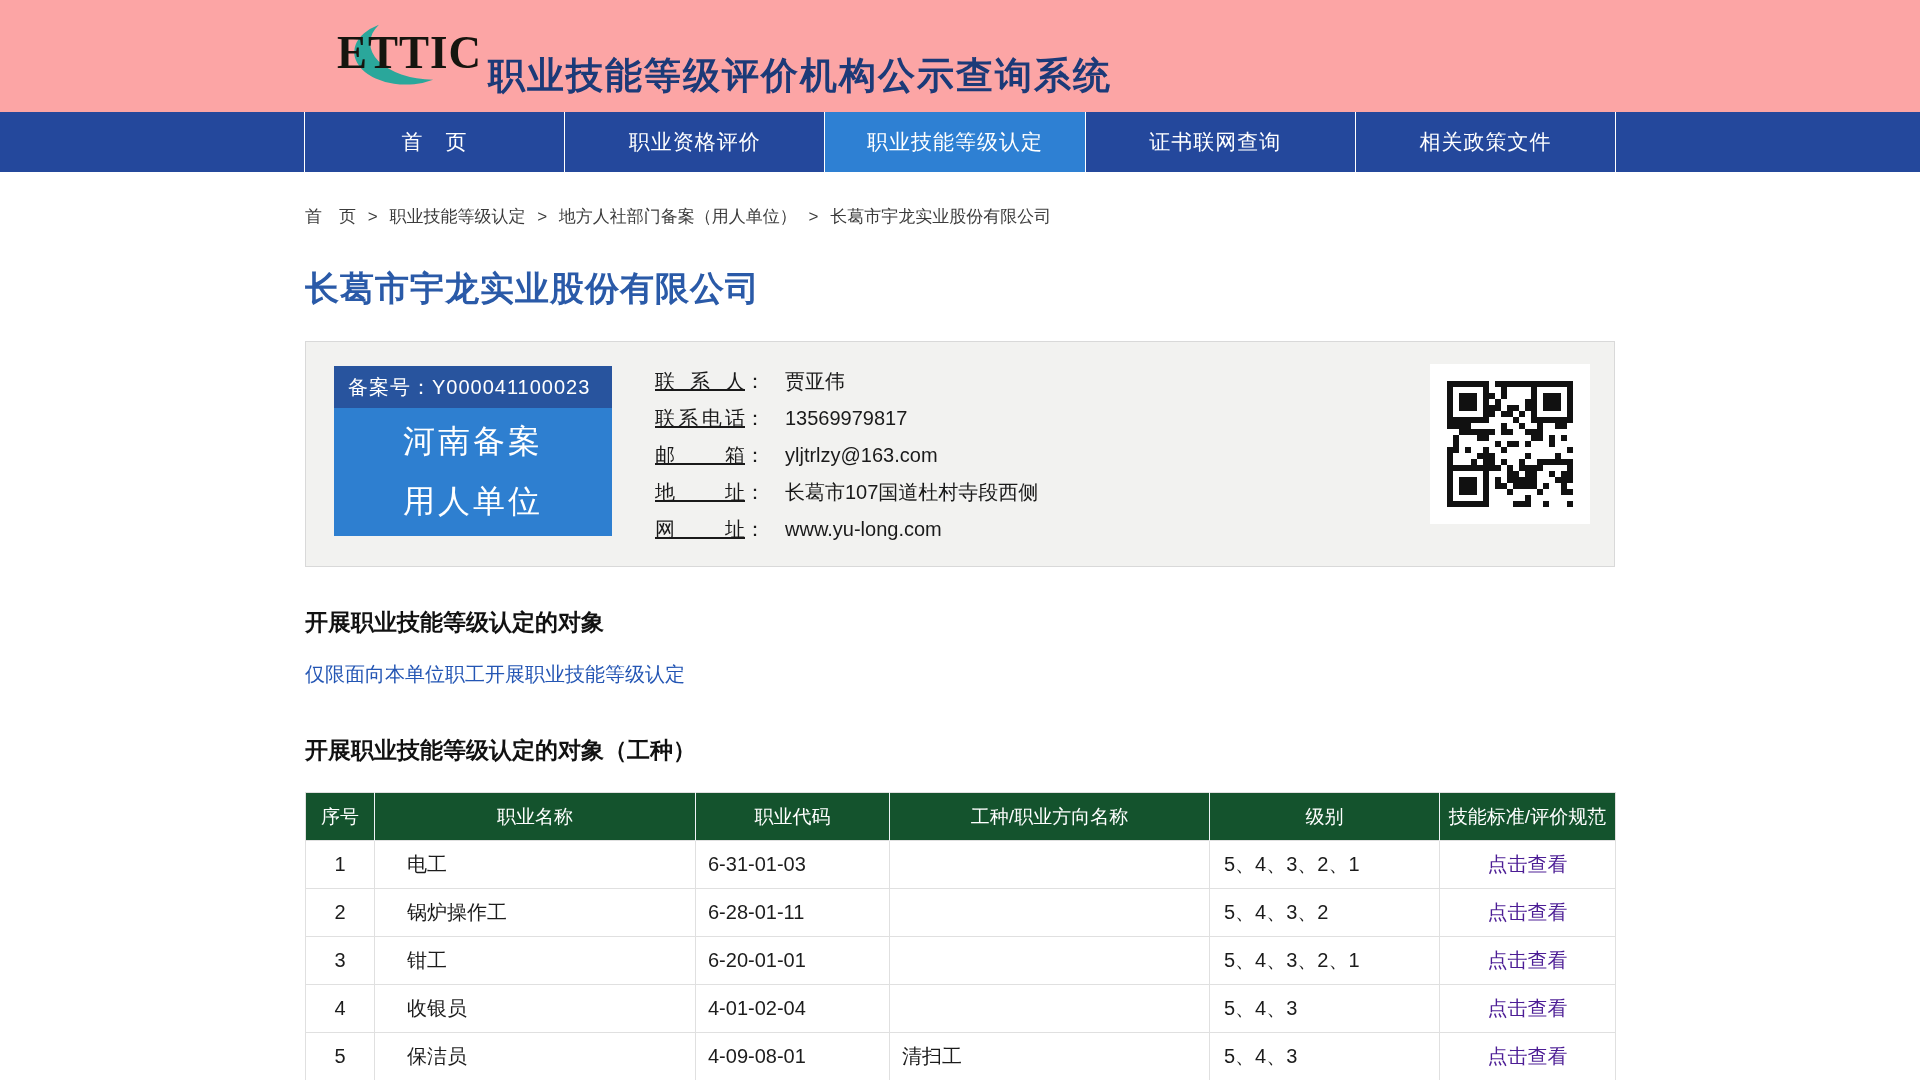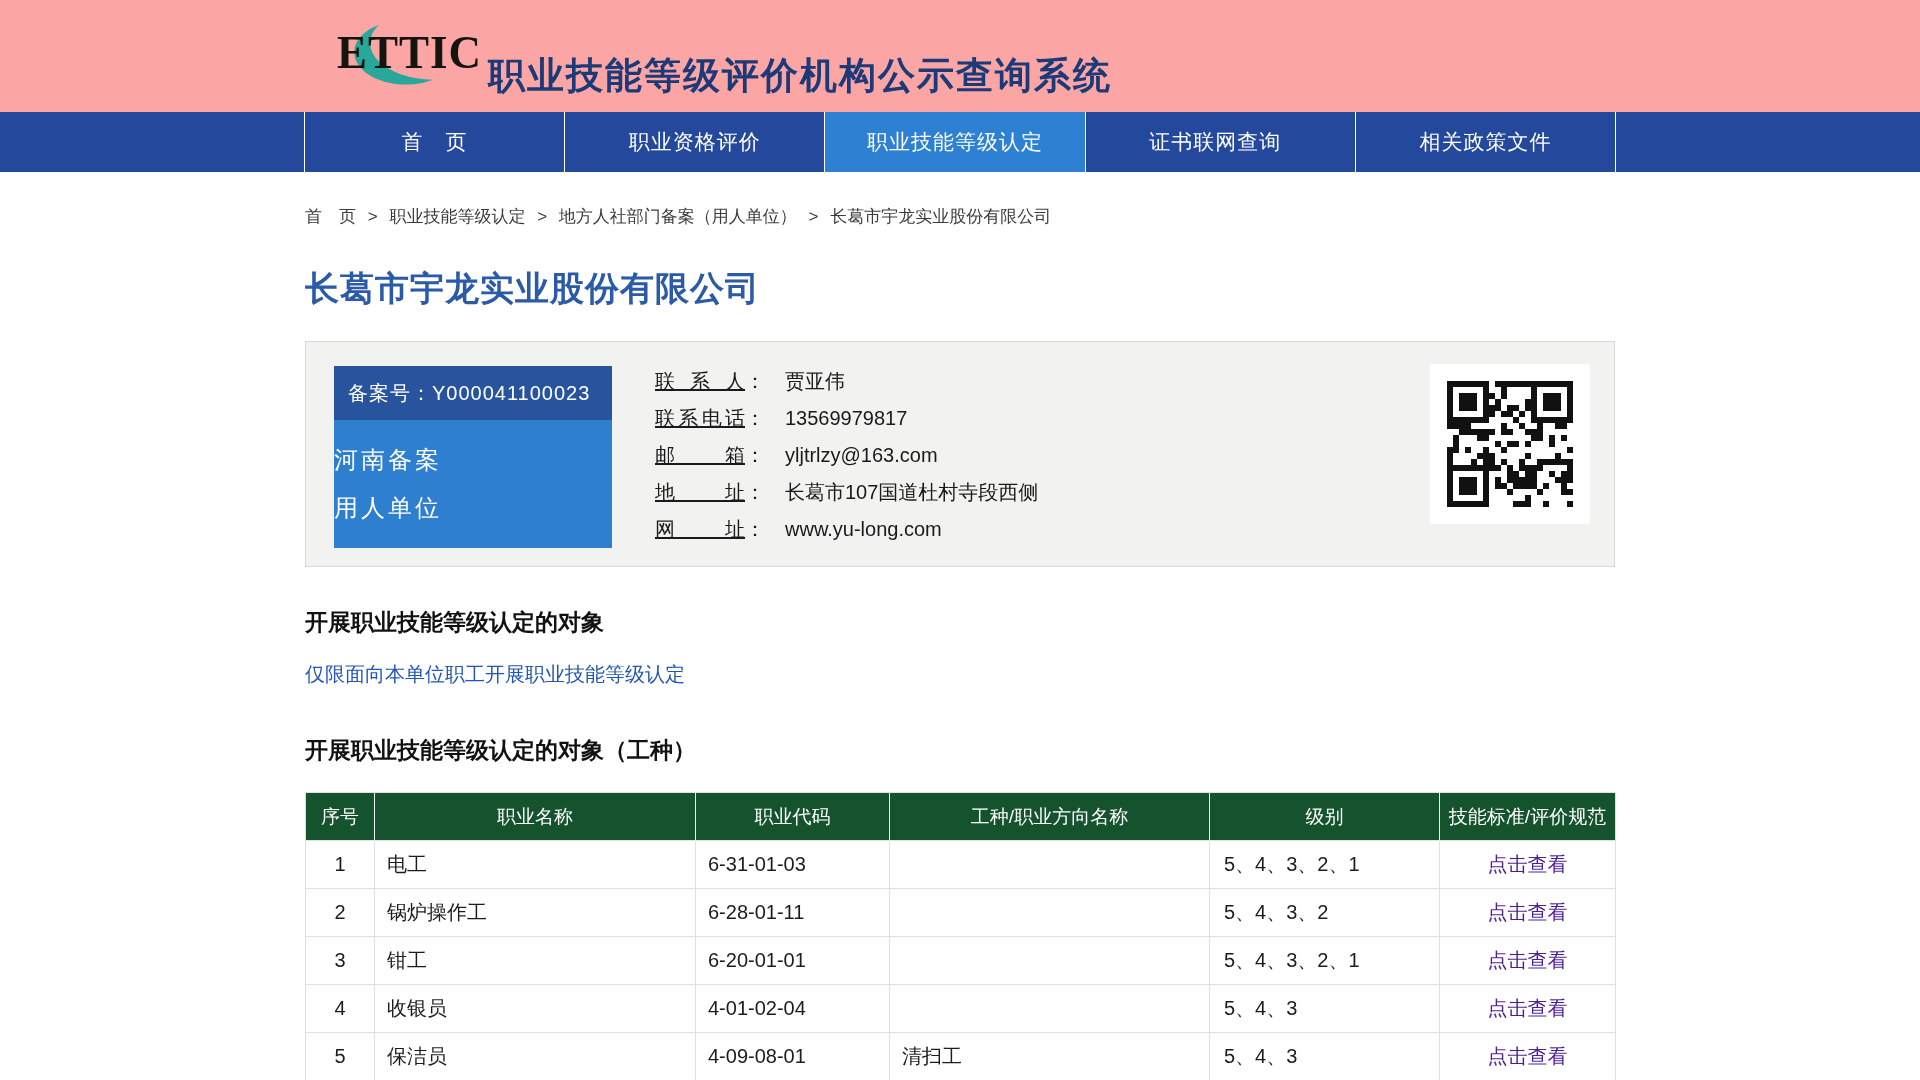--- a/index.html
+++ b/index.html
@@ -43,26 +43,26 @@
   
   .page-title { margin-top:40px; font-size:34px; font-weight:bold; color:#2a5aa8; letter-spacing:1px; height:40px; line-height:40px; }
 
   
   .info-card {
     margin-top:33px; height:226px; background:#f2f2f0;
     border:1px solid #d9d9d9; position:relative;
   }
   .badge { position:absolute; left:28px; top:24px; width:278px; box-shadow:0 0 0 0; }
   .badge-header {
-    height:54px; background:#28549e; color:#fff; font-size:20px;
+    height:42px; background:#28549e; color:#fff; font-size:20px;
     display:flex; align-items:center; padding-left:14px; letter-spacing:1px;
   }
   .badge-body {
-    height:128px; background:#2e7fd0; color:#fff; font-size:24px; letter-spacing:3px;
-    display:flex; flex-direction:column; align-items:flex-start; justify-content:center; gap:16px;
+    height:128px; background:#2e7fd0; color:#fff; font-size:32px; letter-spacing:3px;
+    display:flex; flex-direction:column; align-items:center; justify-content:center; gap:16px;
   }
   .contacts { position:absolute; left:349px; top:21px; }
   .contact-row { height:37px; display:flex; align-items:center; font-size:20px; color:#1a1a1a; }
   .c-label { display:inline-block; width:90px; text-align:justify; text-align-last:justify;text-decoration:underline; }
   .c-value { margin-left:20px; }
   .qr-box {
     position:absolute; right:24px; top:22px; width:160px; height:160px;
     background:#ffffff; display:flex; align-items:center; justify-content:center;
   }
 
@@ -79,21 +79,21 @@
     background:#14532d; color:#fff; font-weight:normal; font-size:19px; height:48px;
     border-right:1px solid #eef2f6; border-top:1px solid #e0e0e0;
   }
   th:last-child { border-right:1px solid #e0e0e0; }
   th:first-child { border-left:1px solid #e0e0e0; }
   td {
     height:48px; font-size:20px; color:#1c1c1c; background:#fff;
     border:1px solid #e0e0e0; overflow:hidden; white-space:nowrap;
   }
   td.c0 { text-align:center; }
-  td.c1 { padding-left:12px; }
+  td.c1 { padding-left:32px; }
   td.c2 { padding-left:12px; }
   td.c3 { padding-left:12px; }
   td.c4 { padding-left:14px; }
   td.c5 { text-align:center; }
   .view-link { color:#4c1d95; cursor:pointer; }
 </style>
 </head>
 <body>
 
 <div class="header">

